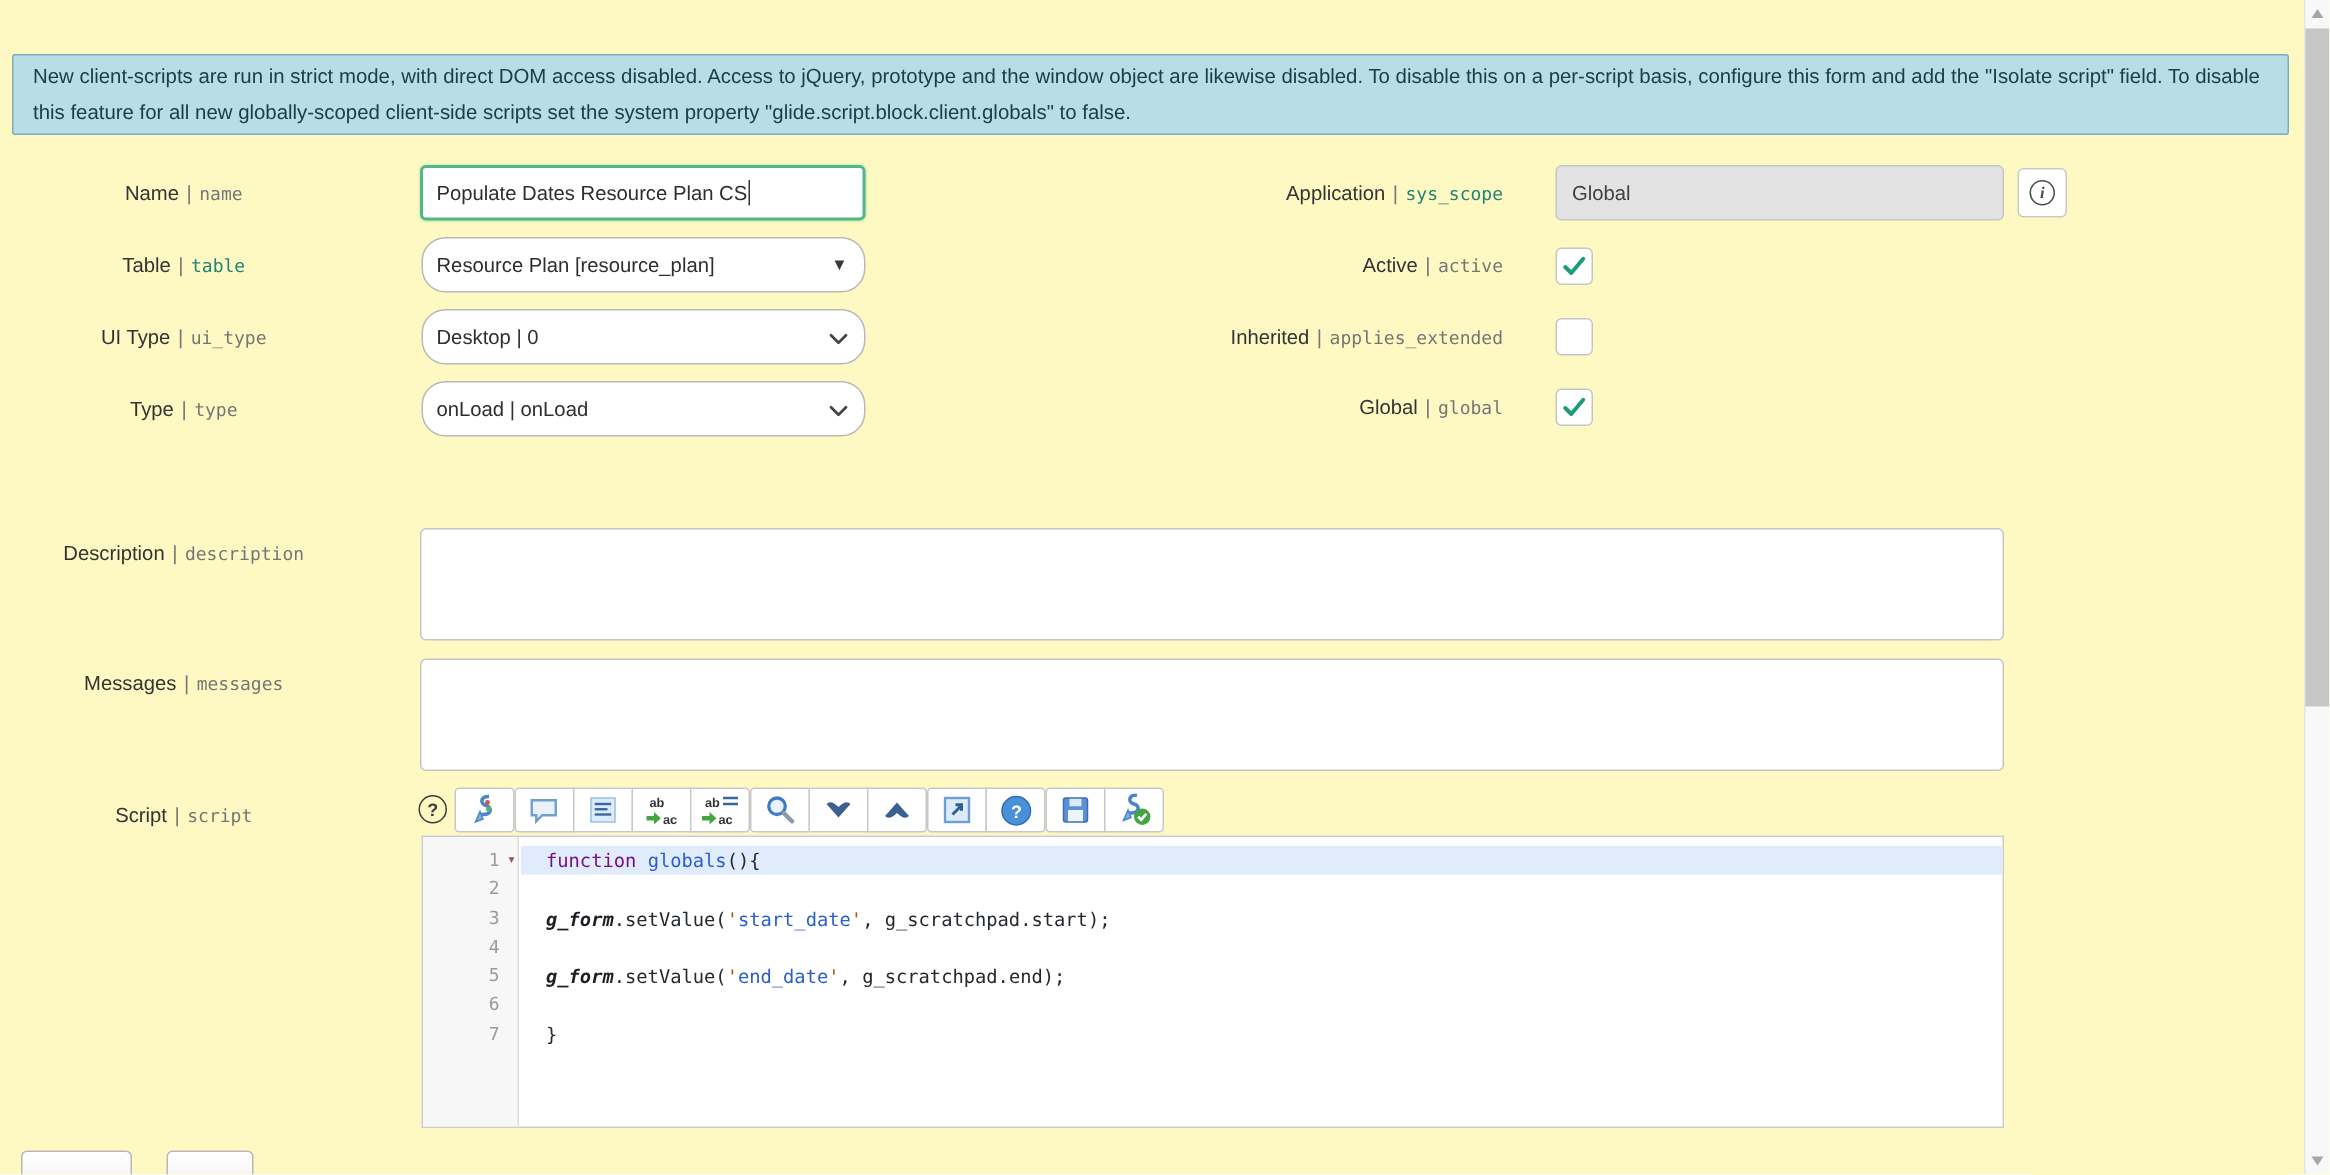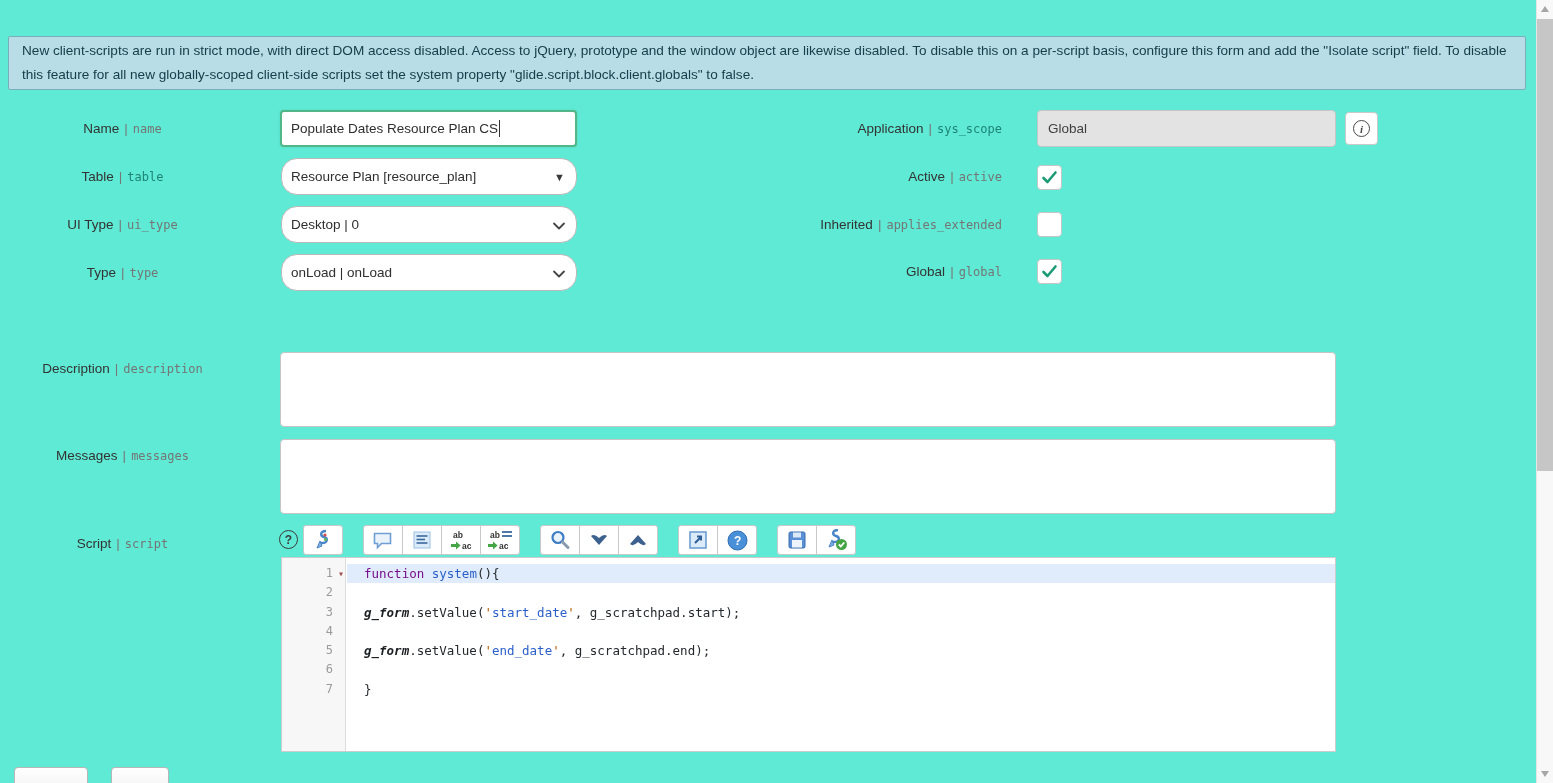--- a/index.html
+++ b/index.html
@@ -1,18 +1,18 @@
 <!DOCTYPE html>
 <html><head>
 <meta charset="utf-8">
 <style>
   * { box-sizing: border-box; margin: 0; padding: 0; }
   html,body { background:#fff; }
   body { font-family:"Liberation Sans", sans-serif; color:#2e2e2e; }
-  #screen { position:relative; width:1553px; height:783px; overflow:hidden; background:#5eead4; }
+  #screen { position:relative; width:1553px; height:783px; overflow:hidden; background:#fef9c3; }
 
   
   .banner { position:absolute; left:8px; top:36px; width:1518px; height:54px;
     background:#b9dde6; border:1px solid #79aebb; border-radius:2px;
     padding:2px 13px; color:#16404b; font-size:13.6px; line-height:24px; }
 
   
   .lbl { position:absolute; font-size:13.5px; color:#333; white-space:nowrap; }
   .lbl .sep { margin:0 5px; color:#777; }
   .lbl .fn { font-family:"DejaVu Sans Mono", monospace; font-size:12px; color:#757575; }
@@ -49,21 +49,21 @@
   .chk svg { display:none; }
   .chk.checked svg { display:block; }
 
   textarea.big { position:absolute; left:280px; width:1056px; height:75px;
     border:1px solid #c5c5c5; border-radius:4px; resize:none; background:#fff; }
 
   
   .field-help { position:absolute; left:279px; top:530px; width:19px; height:19px;
     border:1.6px solid #3c3c3c; border-radius:50%; font-size:12px; font-weight:bold;
     color:#3c3c3c; display:flex; align-items:center; justify-content:center; }
-  .toolbar { position:absolute; left:303px; top:525px; display:flex; gap:20px; }
+  .toolbar { position:absolute; left:303px; top:525px; display:flex; gap:0; }
   .tb-group { display:flex; }
   .tbtn { width:40px; height:30px; background:#fff; border:1px solid #c8c8c8;
     display:flex; align-items:center; justify-content:center; padding:0; cursor:pointer; }
   .tbtn + .tbtn { margin-left:-1px; }
   .tb-group .tbtn:first-child { border-radius:3px 0 0 3px; }
   .tb-group .tbtn:last-child { border-radius:0 3px 3px 0; }
   .tb-group .tbtn:only-child { border-radius:3px; }
 
   
   .editor { position:absolute; left:281px; top:557px; width:1055px; height:195px;
@@ -286,21 +286,21 @@
     <div class="gutter">
         <div class="ln"><span>1</span><span class="fold">▾</span></div>
         <div class="ln"><span>2</span></div>
         <div class="ln"><span>3</span></div>
         <div class="ln"><span>4</span></div>
         <div class="ln"><span>5</span></div>
         <div class="ln"><span>6</span></div>
         <div class="ln"><span>7</span></div>
       </div>
     <div class="codearea">
-        <div class="cl active"><span class="tk-kw">function</span><span class="tk-pl"> </span><span class="tk-fn">system</span><span class="tk-pl">(){</span></div>
+        <div class="cl active"><span class="tk-kw">function</span><span class="tk-pl"> </span><span class="tk-fn">globals</span><span class="tk-pl">(){</span></div>
         <div class="cl">&nbsp;</div>
         <div class="cl"><span class="tk-gv">g_form</span><span class="tk-pl">.setValue(</span><span class="tk-qt">'</span><span class="tk-st">start_date</span><span class="tk-qt">'</span><span class="tk-pl">, g_scratchpad.start);</span></div>
         <div class="cl">&nbsp;</div>
         <div class="cl"><span class="tk-gv">g_form</span><span class="tk-pl">.setValue(</span><span class="tk-qt">'</span><span class="tk-st">end_date</span><span class="tk-qt">'</span><span class="tk-pl">, g_scratchpad.end);</span></div>
         <div class="cl">&nbsp;</div>
         <div class="cl"><span class="tk-pl">}</span></div>
       </div>
   </div>
 
   <div class="bbtn" style="left:14px;width:74px"></div>

